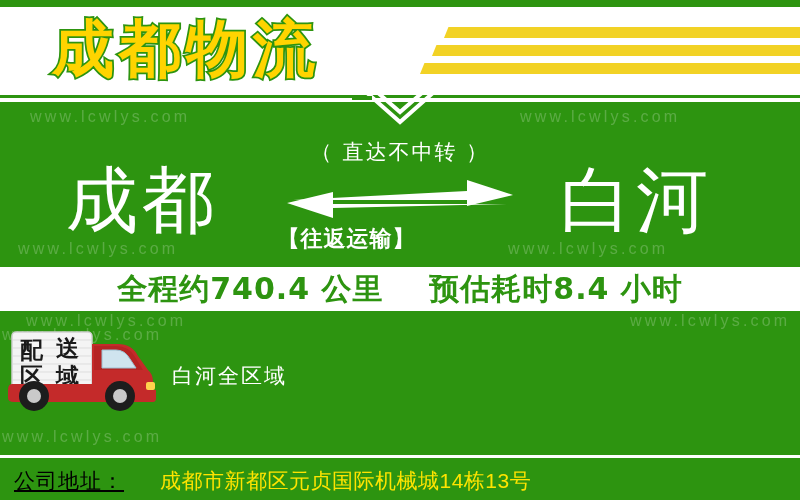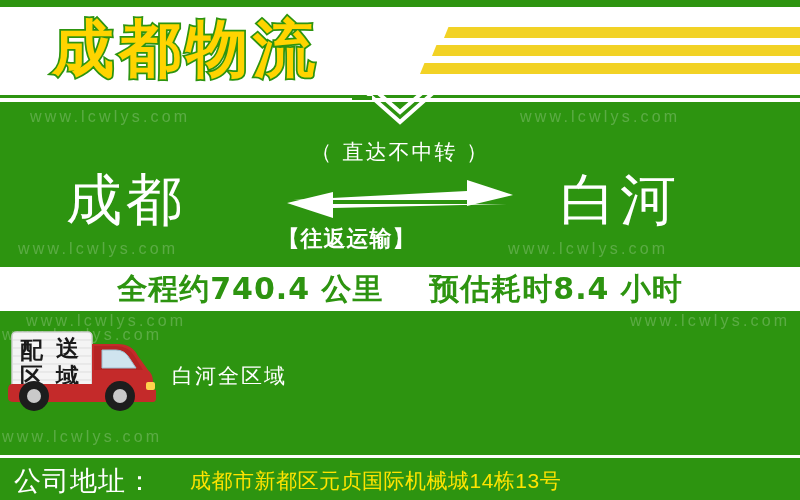--- a/index.html
+++ b/index.html
@@ -104,21 +104,21 @@
     color: #ffffff;
     font-size: 21px;
     letter-spacing: 2px;
     z-index: 3;
     font-family: "DejaVu Sans", "Liberation Sans", sans-serif;
   }
   #origin-city, #dest-city {
     position: absolute;
     top: 168px;
     color: #ffffff;
-    font-size: 56px;
+    font-size: 72px;
     font-weight: 500;
     letter-spacing: 4px;
     z-index: 3;
     line-height: 64px;
     font-family: "DejaVu Sans", "Liberation Sans", sans-serif;
     text-align: right;
   }
   #origin-city { left: 66px; }
   #dest-city   { left: 560px; }
 
@@ -203,24 +203,25 @@
     top: 462px;
     width: 800px;
     height: 38px;
     z-index: 5;
     display: flex;
     align-items: center;
     padding-left: 14px;
     box-sizing: border-box;
   }
   #footer-label {
-    color: #ffffff;
-    font-size: 27px;
+    color: #000000;
+    font-size: 21px;
     letter-spacing: 1px;
     font-family: "DejaVu Sans", "Liberation Sans", sans-serif;
+    text-decoration: underline;
   }
   #footer-address {
     color: #ffe400;
     font-size: 21px;
     letter-spacing: 0.5px;
     font-family: Liberation Sans, sans-serif;
     margin-left: 36px;
   }
 
   

